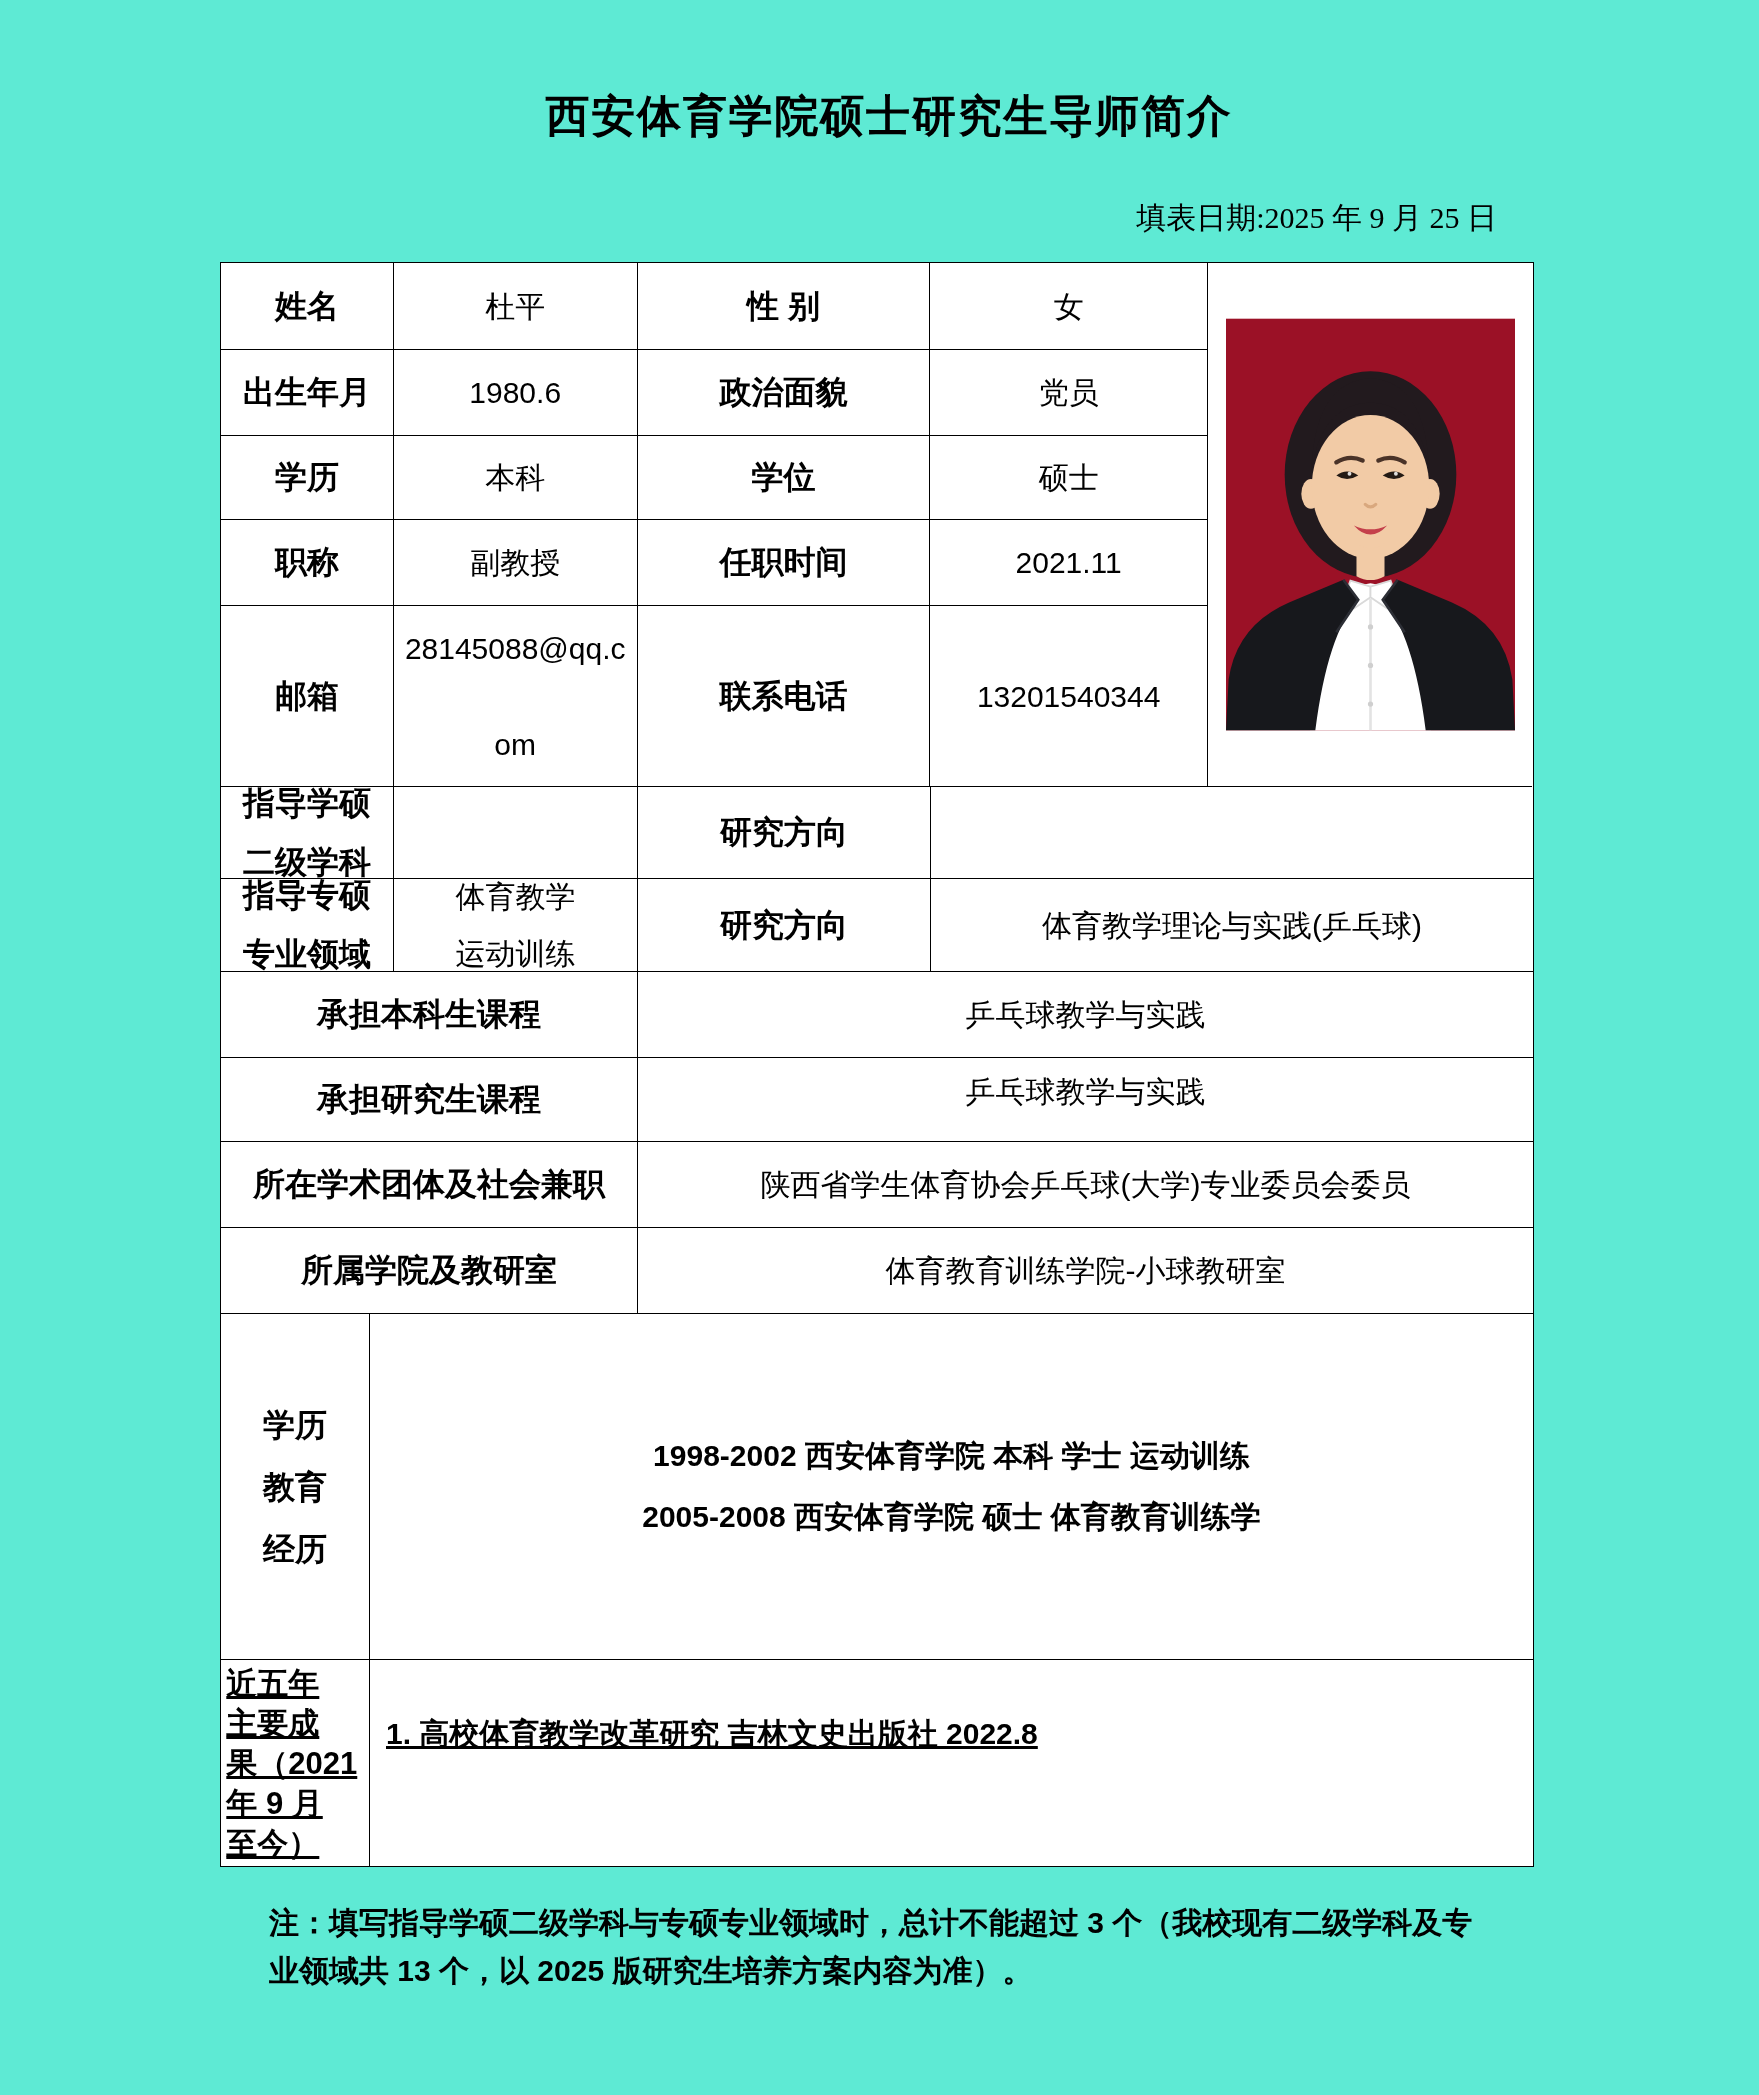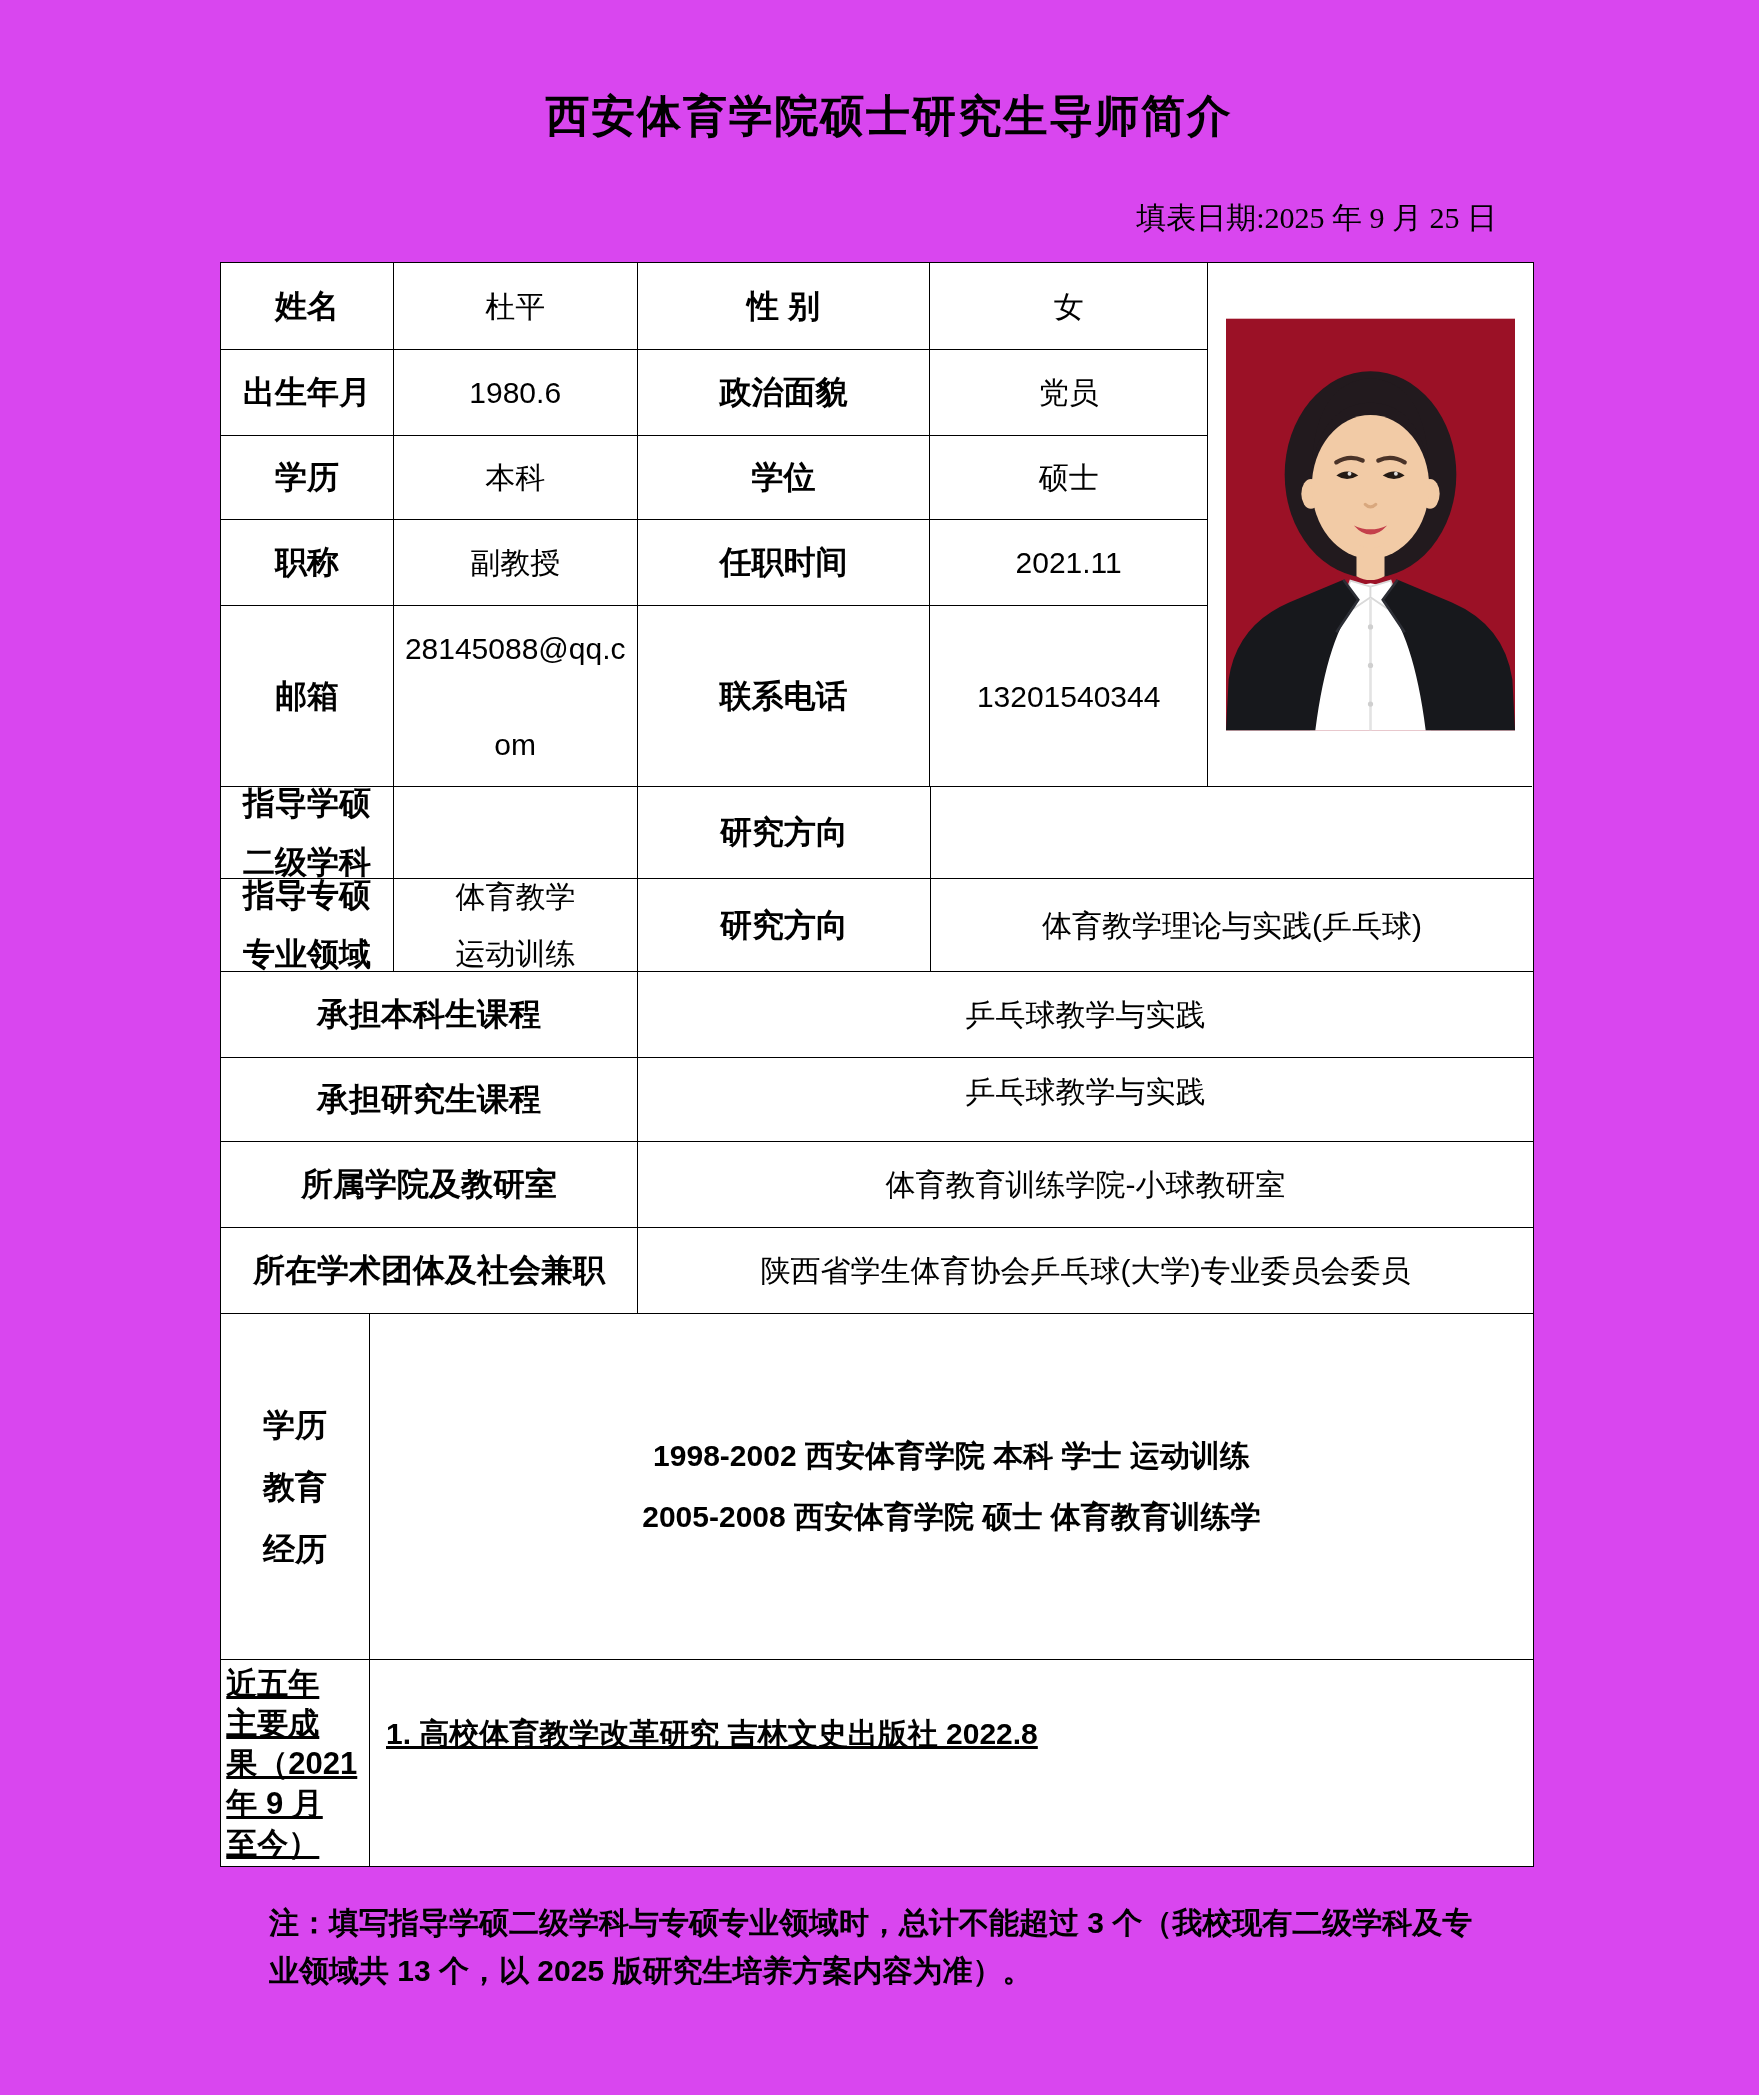--- a/index.html
+++ b/index.html
@@ -7,21 +7,21 @@
     --photo-bg:#9b1126;
     --suit:#17181c;
     --shirt:#ffffff;
     --skin:#f2cba6;
     --hair:#221a1e;
     --lips:#c4404b;
   }
   *{margin:0;padding:0;box-sizing:border-box;}
   html,body{background:#ffffff;}
   body{width:1759px;height:2095px;position:relative;overflow:hidden;}
-  .page{position:absolute;inset:0;background:#d946ef;color:#000;}
+  .page{position:absolute;inset:0;background:#5eead4;color:#000;}
 
   .title{
     position:absolute;left:232px;top:87px;width:1314px;
     text-align:center;font-family:"Liberation Sans","DejaVu Sans",sans-serif;
     font-weight:bold;font-size:44px;letter-spacing:1.8px;
   }
   .dateline{
     position:absolute;left:232px;top:198px;width:1314px;
     text-align:right;padding-right:49px;
     font-family:"Liberation Serif","DejaVu Serif",serif;
@@ -199,28 +199,28 @@
     <div class="tr r8">
       <div class="td cL2 lbl">承担本科生课程</div>
       <div class="td cV2 noR val">乒乓球教学与实践</div>
     </div>
 
     <div class="tr r9">
       <div class="td cL2 lbl">承担研究生课程</div>
       <div class="td cV2 noR val topAlign">乒乓球教学与实践</div>
     </div>
 
+    <div class="tr r11">
+      <div class="td cL2 lbl">所在学术团体及社会兼职</div>
+      <div class="td cV2 noR val">陕西省学生体育协会乒乓球(大学)专业委员会委员</div>
+    </div>
+
     <div class="tr r10">
       <div class="td cL2 lbl">所属学院及教研室</div>
       <div class="td cV2 noR val">体育教育训练学院-小球教研室</div>
-    </div>
-
-    <div class="tr r11">
-      <div class="td cL2 lbl">所在学术团体及社会兼职</div>
-      <div class="td cV2 noR val">陕西省学生体育协会乒乓球(大学)专业委员会委员</div>
     </div>
 
     <div class="tr r12">
       <div class="td cL3 lbl edu-label">
         <span>学历</span>
         <span>教育</span>
         <span>经历</span>
       </div>
       <div class="td cV3 noR hei edu-value">
         <span>1998-2002 西安体育学院 本科 学士 运动训练</span>

